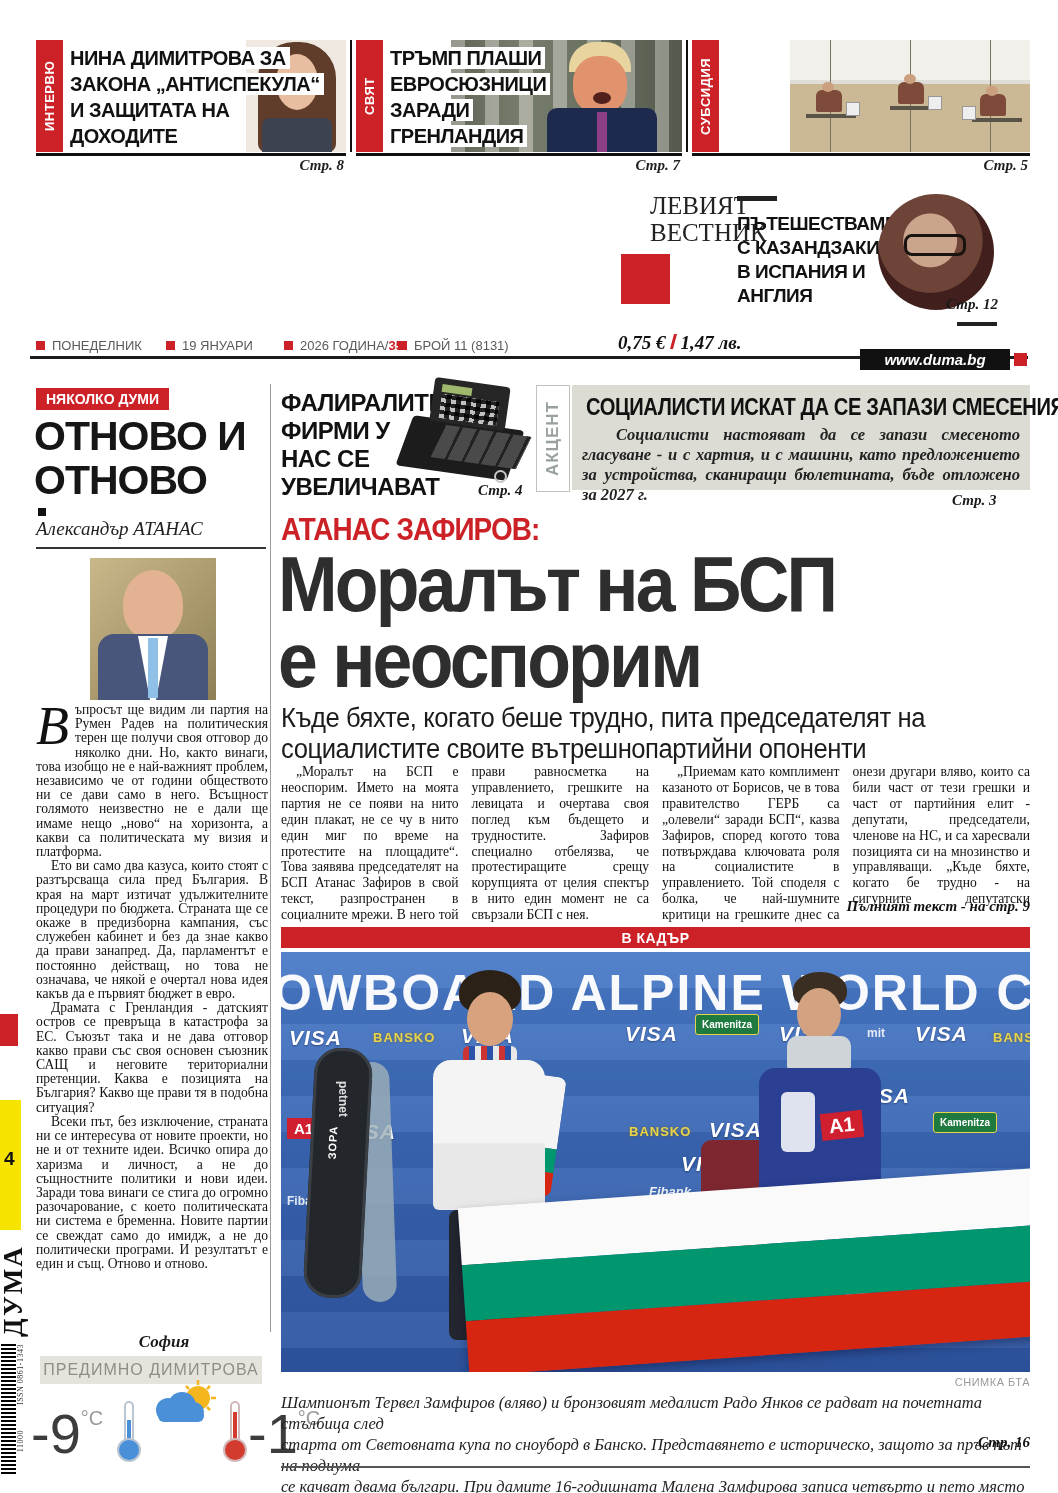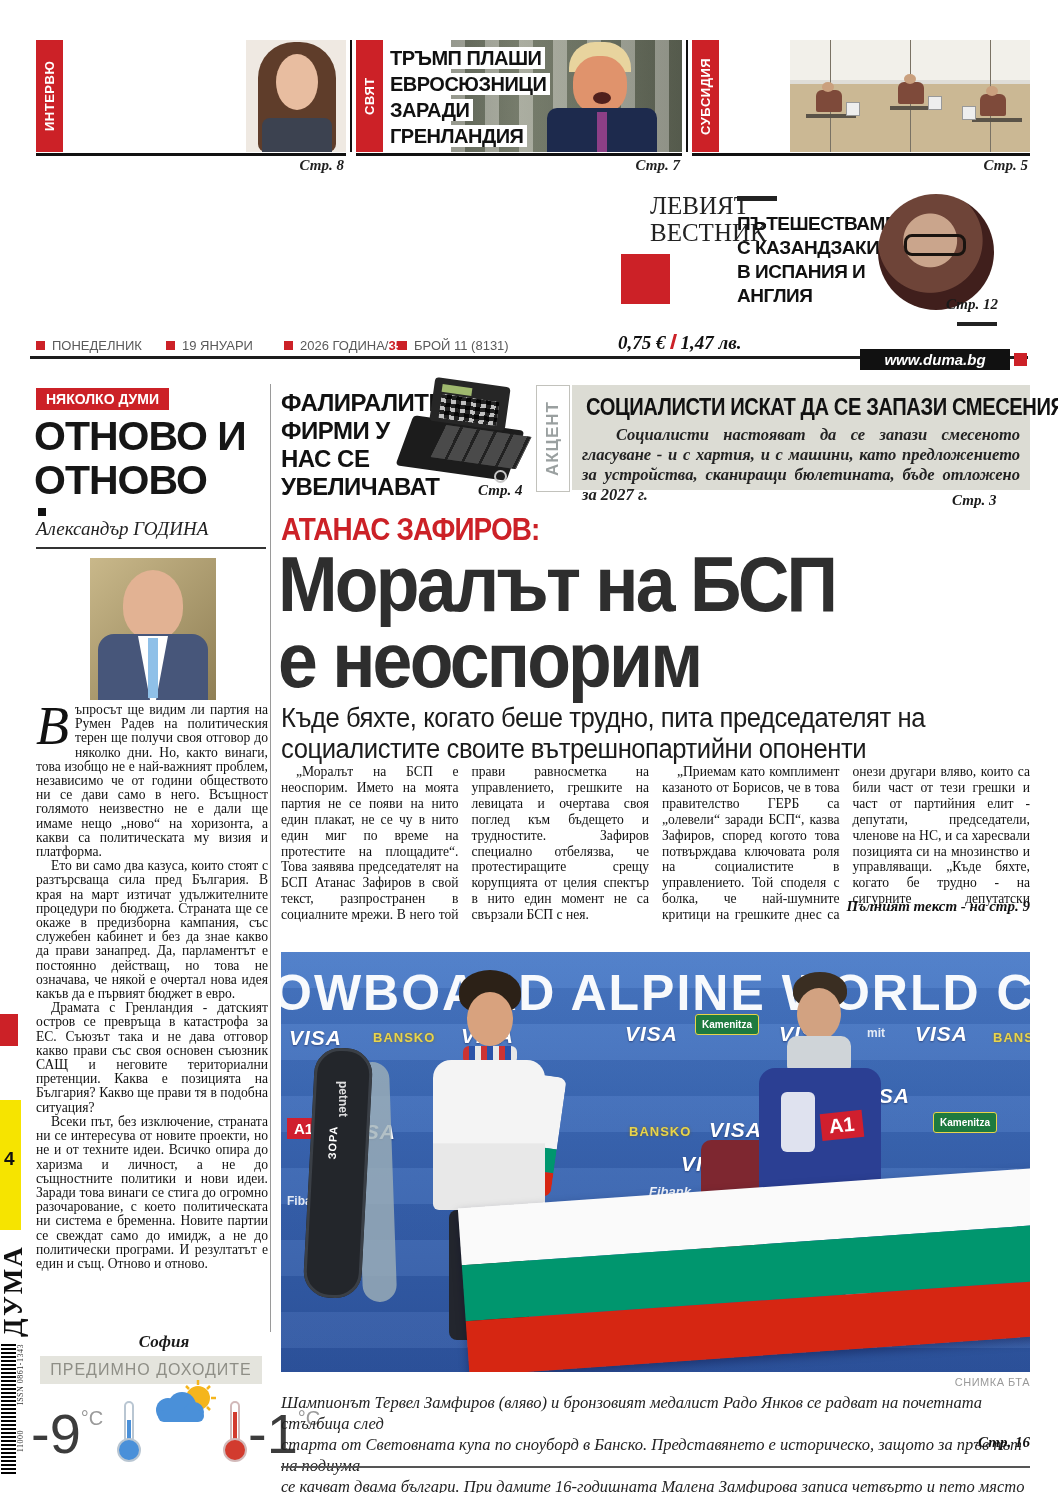--- a/index.html
+++ b/index.html
@@ -215,20 +215,23 @@
 
 <div class="page">
 
   <div class="teaser" style="left:36px;width:310px;">
     <div class="vtab">ИНТЕРВЮ</div>
     <div class="tphoto p-woman">
       <div class="hair"></div>
       <div class="face"></div>
       <div class="torso"></div>
     </div>
+    <div class="ttwrap" style="width:250px;">
+      <span class="ttitle">НИНА ДИМИТРОВА ЗА ЗАКОНА „АНТИСПЕКУЛА“ И ЗАЩИТАТА НА ДОХОДИТЕ</span>
+    </div>
     <div class="trule"></div>
     <div class="tpage">Стр. 8</div>
   </div>
 
   <div class="vdivider" style="left:350px;"></div>
 
   <div class="teaser" style="left:356px;width:326px;">
     <div class="vtab">СВЯТ</div>
     <div class="tphoto p-trump">
       <div class="crowd"></div>
@@ -283,36 +286,36 @@
   <div class="dl" style="left:284px;"><span class="bullet"></span><span>2026 ГОДИНА/</span><span class="rednum">35</span></div>
   <div class="dl" style="left:398px;"><span class="bullet"></span><span>БРОЙ 11 (8131)</span></div>
   <div class="price"><span>0,75 €</span><span class="pdiv"></span><span>1,47 лв.</span></div>
   <div class="mainrule"></div>
   <div class="site">www.duma.bg</div>
   <div class="site-redsq"></div>
 
   <div class="rubric">НЯКОЛКО ДУМИ</div>
   <div class="op-title">ОТНОВО И ОТНОВО</div>
   <div class="op-bullet"></div>
-  <div class="op-author">Александър ГОДИНА</div>
+  <div class="op-author">Александър АТАНАС</div>
   <div class="op-rule"></div>
   <div class="op-photo">
     <div class="head"></div>
     <div class="suit"></div>
     <div class="shirt"></div>
     <div class="tie"></div>
   </div>
   <div class="op-body">
     <p class="first">Въпросът ще видим ли партия на Румен Радев на политическия терен ще получи своя отговор до няколко дни. Но, както винаги, това изобщо не е най-важният проблем, независимо че от години обществото ни се дави само в него. Всъщност голямото неизвестно не е дали ще имаме нещо „ново“ на хоризонта, а какви са политическата му визия и платформа.</p>
     <p>Ето ви само два казуса, които стоят с разтърсваща сила пред България. В края на март изтичат удължителните процедури по бюджета. Страната ще се окаже в предизборна кампания, със служебен кабинет и без да знае какво да прави занапред. Да, парламентът е постоянно действащ, но това не означава, че някой е очертал нова идея какъв да е първият бюджет в евро.</p>
     <p>Драмата с Гренландия - датският остров се превръща в катастрофа за ЕС. Съюзът така и не дава отговор какво прави със своя основен съюзник САЩ и неговите териториални претенции. Каква е позицията на България? Какво ще прави тя в подобна ситуация?</p>
     <p>Всеки път, без изключение, страната ни се интересува от новите проекти, но не и от техните идеи. Всичко опира до харизма и личност, а не до същностните политики и нови идеи. Заради това винаги се стига до огромно разочарование, с което политическата ни система е бременна. Новите партии се свеждат само до имидж, а не до политически програми. И резултатът е един и същ. Отново и отново.</p>
   </div>
   <div class="op-city">София</div>
-  <div class="wx-cond">ПРЕДИМНО ДОХОДИТЕ</div>
+  <div class="wx-cond">ПРЕДИМНО ДИМИТРОВА</div>
   <div class="wx-temp" style="left:31px;top:1390px;"><span>-9</span><span class="unit">°C</span></div>
   <svg class="abs" style="left:116px;top:1398px;" width="26" height="66" viewBox="0 0 26 66">
     <rect x="9" y="4" width="8" height="40" rx="4" fill="#fff" stroke="#b9c6d2" stroke-width="2"></rect>
     <rect x="11" y="22" width="4" height="24" fill="#4a90d9"></rect>
     <circle cx="13" cy="52" r="11" fill="#4a90d9" stroke="#b9c6d2" stroke-width="2"></circle>
   </svg>
   <svg class="abs" style="left:146px;top:1378px;" width="76" height="58" viewBox="0 0 76 58">
     <circle cx="52" cy="20" r="12" fill="#f5b51c"></circle>
     <g stroke="#f5b51c" stroke-width="2.5">
       <line x1="52" y1="2" x2="52" y2="7"></line>
@@ -374,20 +377,21 @@
     <div>Моралът на БСП</div>
     <div>е неоспорим</div>
   </div>
   <div class="lead-subhead">Къде бяхте, когато беше трудно, пита председателят на социалистите своите вътрешнопартийни опоненти</div>
   <div class="lead-cols">
     <p>„Моралът на БСП е неоспорим. Името на моята партия не се появи на нито един плакат, не се чу в нито един миг по време на протестите на площадите“. Това заявява председателят на БСП Атанас Зафиров в свой текст, разпространен в социалните мрежи. В него той прави равносметка на управлението, грешките на левицата и очертава своя поглед към бъдещето и трудностите. Зафиров специално отбелязва, че протестиращите срещу корупцията от целия спектър в нито един момент не са свързали БСП с нея.</p>
     <p>„Приемам като комплимент казаното от Борисов, че в това правителство ГЕРБ са „олевели“ заради БСП“, казва Зафиров, според когото това потвърждава ключовата роля на социалистите в управлението. Той споделя с болка, че най-шумните критици на грешките днес са онези другари вляво, които са били част от тези грешки и част от партийния елит - депутати, председатели, членове на НС, и са харесвали позицията си на мнозинство и управляващи. „Къде бяхте, когато бе трудно - на сигурните депутатски банки...“, пита реторично в своя текст Зафиров.</p>
   </div>
   <div class="lead-more">Пълният текст - на стр. 9</div>
 
+  <div class="ph-banner">В КАДЪР</div>
 
   <div class="photo">
     <div class="banding"></div>
     <div class="bd-title">OWBOARD ALPINE WORLD CUP</div>
 
     <span class="chip visa" style="left:8px;top:74px;">VISA</span>
     <span class="chip bansko" style="left:92px;top:78px;">BANSKO</span>
     <span class="chip visa" style="left:180px;top:72px;">VISA</span>
     <span class="chip visa" style="left:344px;top:70px;">VISA</span>
     <span class="chip kam" style="left:414px;top:62px;">Kamenitza</span>

